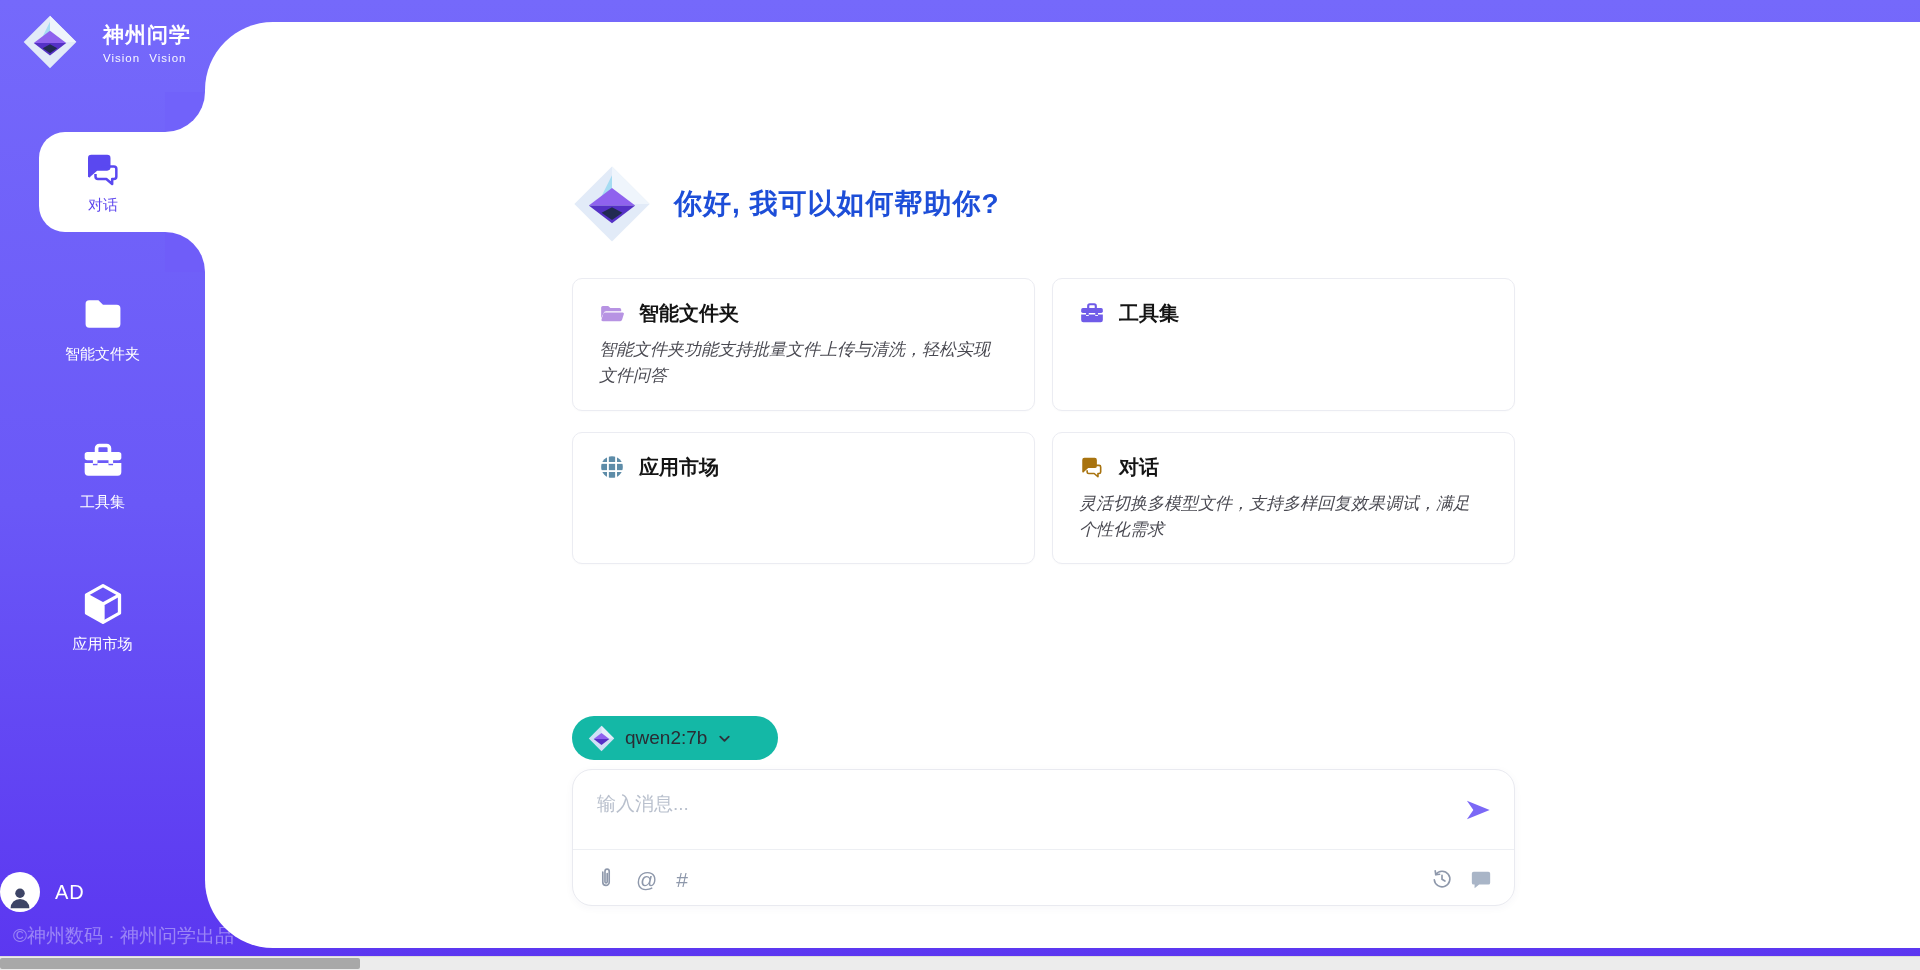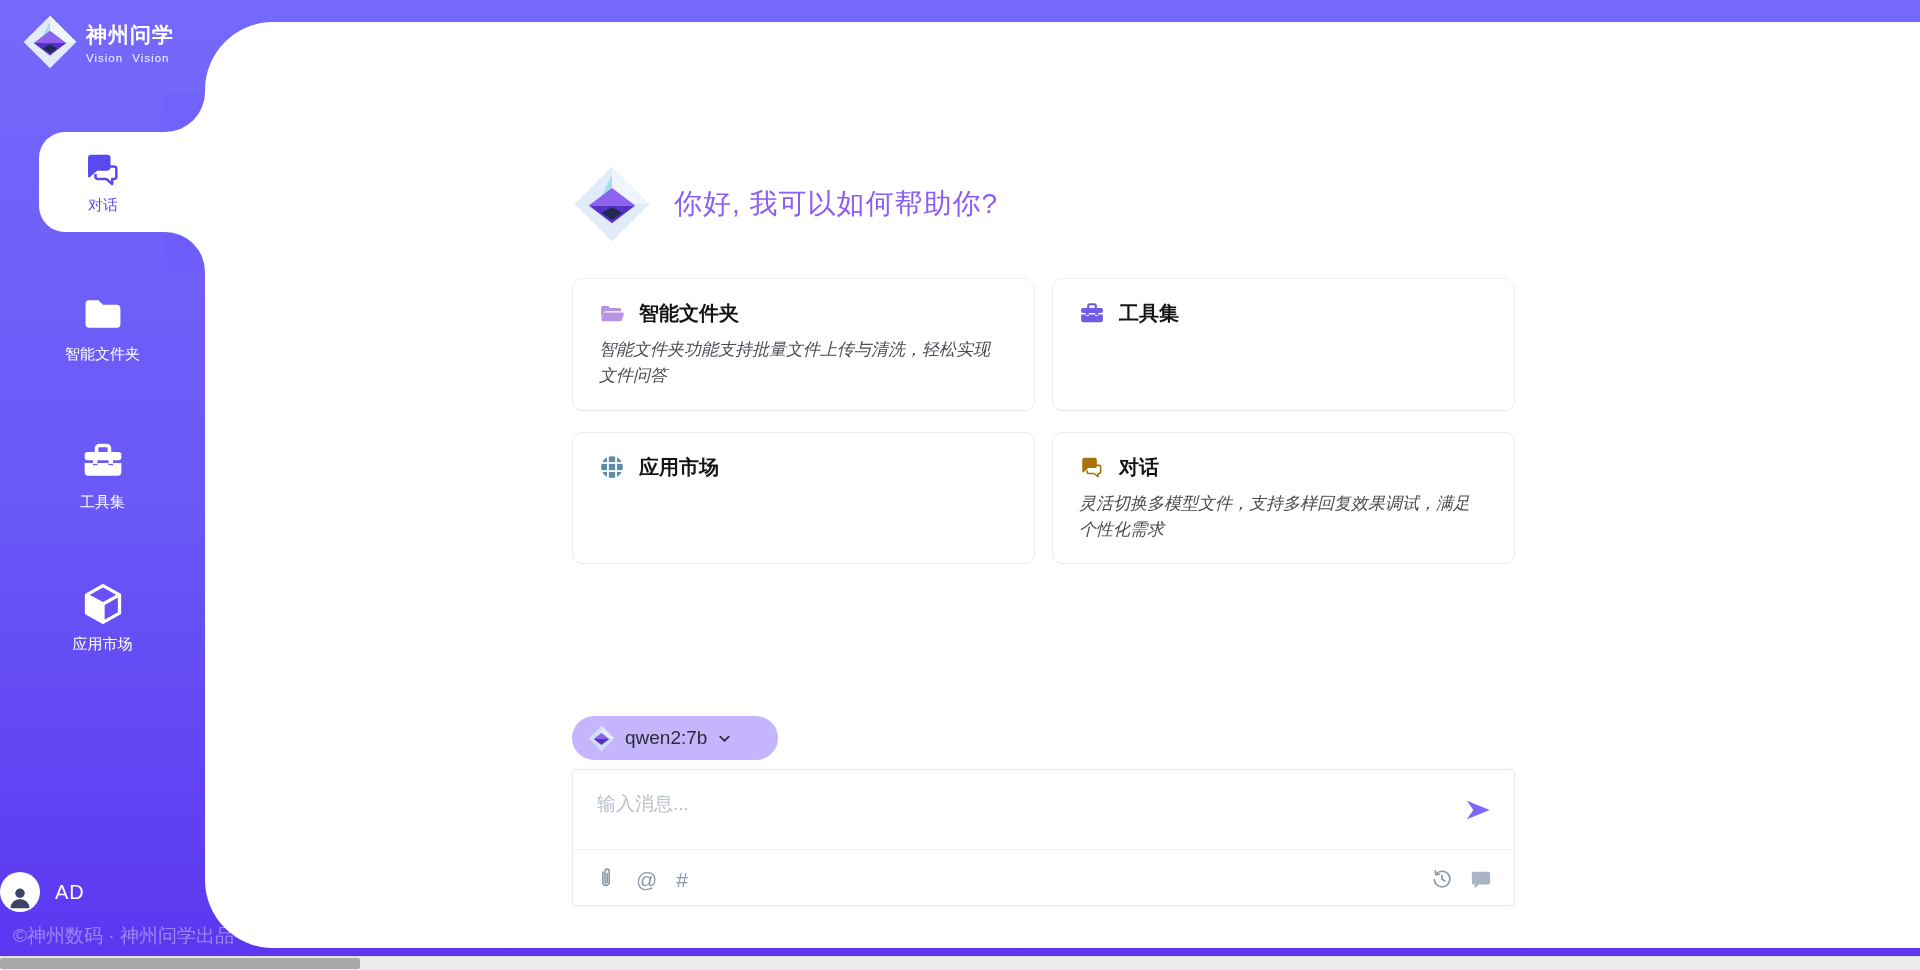--- a/index.html
+++ b/index.html
@@ -13,21 +13,21 @@
   
   .panel {
     position:absolute; left:205px; top:22px; right:0; bottom:22px;
     background:#ffffff;
     border-radius:68px 0 0 68px;
   }
 
   
   .sidebar { position:absolute; left:0; top:0; width:205px; height:970px; }
 
-  .brand { position:absolute; top:14px; left:22px; display:flex; align-items:center; gap:8px;justify-content:center; }
+  .brand { position:absolute; top:14px; left:22px; display:flex; align-items:center; gap:25px;justify-content:center; }
   .brand svg { width:56px; height:56px; }
   .brand-text .name { color:#fff; font-size:21px; font-weight:700; letter-spacing:1px; }
   .brand-text .sub { color:rgba(255,255,255,.95); font-size:11.5px; letter-spacing:1px; word-spacing:5px; margin-top:3px; }
 
   .tab-active {
     position:absolute; left:39px; top:132px; width:166px; height:100px;
     background:#fff; border-radius:26px 0 0 26px;
     display:flex; flex-direction:column; align-items:center; justify-content:center;
     gap:7px; padding-right:38px; cursor:pointer;
   }
@@ -56,45 +56,45 @@
   .avatar svg { width:30px; height:30px; }
   .user-name { color:#fff; font-size:20px; letter-spacing:1px; }
 
   .copyright { position:absolute; left:13px; bottom:21px; color:rgba(255,255,255,.38); font-size:19px; white-space:nowrap; }
 
   
   .content { position:absolute; left:572px; top:22px; width:943px; height:926px; }
 
   .greeting { position:absolute; top:142px; left:0; display:flex; align-items:center; gap:22px; }
   .greeting svg { width:80px; height:80px; }
-  .greeting-title { font-size:28px; font-weight:400; color:#8b5cf6; letter-spacing:1px; }
+  .greeting-title { font-size:28px; font-weight:700; color:#1d4ed8; letter-spacing:1px; }
 
   .cards { position:absolute; top:256px; left:0; width:943px; display:grid; grid-template-columns:463px 463px; column-gap:17px; row-gap:21px; }
   .card {
     background:#fff; border:1px solid #ebecf2; border-radius:10px;
     padding:21px 26px 20px 26px; min-height:126px; cursor:pointer;
     box-shadow:0 1px 2px rgba(30,30,60,.02);
   }
   .card-head { display:flex; align-items:center; gap:14px; }
   .card-head svg { width:26px; height:26px; flex:0 0 auto; }
   .card-title { font-size:20px; font-weight:700; color:#141414; }
   .card-desc { margin-top:10px; font-size:17px; line-height:1.55; color:#4a4a52; max-width:392px;font-style:italic; }
 
   .model-pill {
     position:absolute; top:694px; left:0; height:44px; min-width:206px;
-    background:#c4b5fd; border-radius:22px; display:inline-flex; align-items:center;
+    background:#14b8a6; border-radius:22px; display:inline-flex; align-items:center;
     gap:10px; padding:0 20px 0 16px; cursor:pointer;
   }
   .model-pill .logo { width:27px; height:27px; }
   .model-name { font-size:19px; color:#2b2b33; }
   .model-pill .chev { width:15px; height:15px; }
 
   .composer {
     position:absolute; top:747px; left:0; width:943px; height:137px;
-    background:#fff; border:1px solid #e9eaf0; border-radius:4px;
+    background:#fff; border:1px solid #e9eaf0; border-radius:20px;
     box-shadow:0 2px 8px rgba(40,40,90,.04);
   }
   .composer-input {
     position:absolute; top:14px; left:24px; width:830px; height:40px;
     border:none; outline:none; font-size:19px; color:#3a3f4c;
     font-family:"Liberation Sans", sans-serif; background:transparent;
   }
   .composer-input::placeholder { color:#b9c0cd; }
   .send-btn { position:absolute; top:26px; right:22px; width:28px; height:28px; color:#7b68f6; cursor:pointer; }
   .send-btn svg { width:100%; height:100%; }

